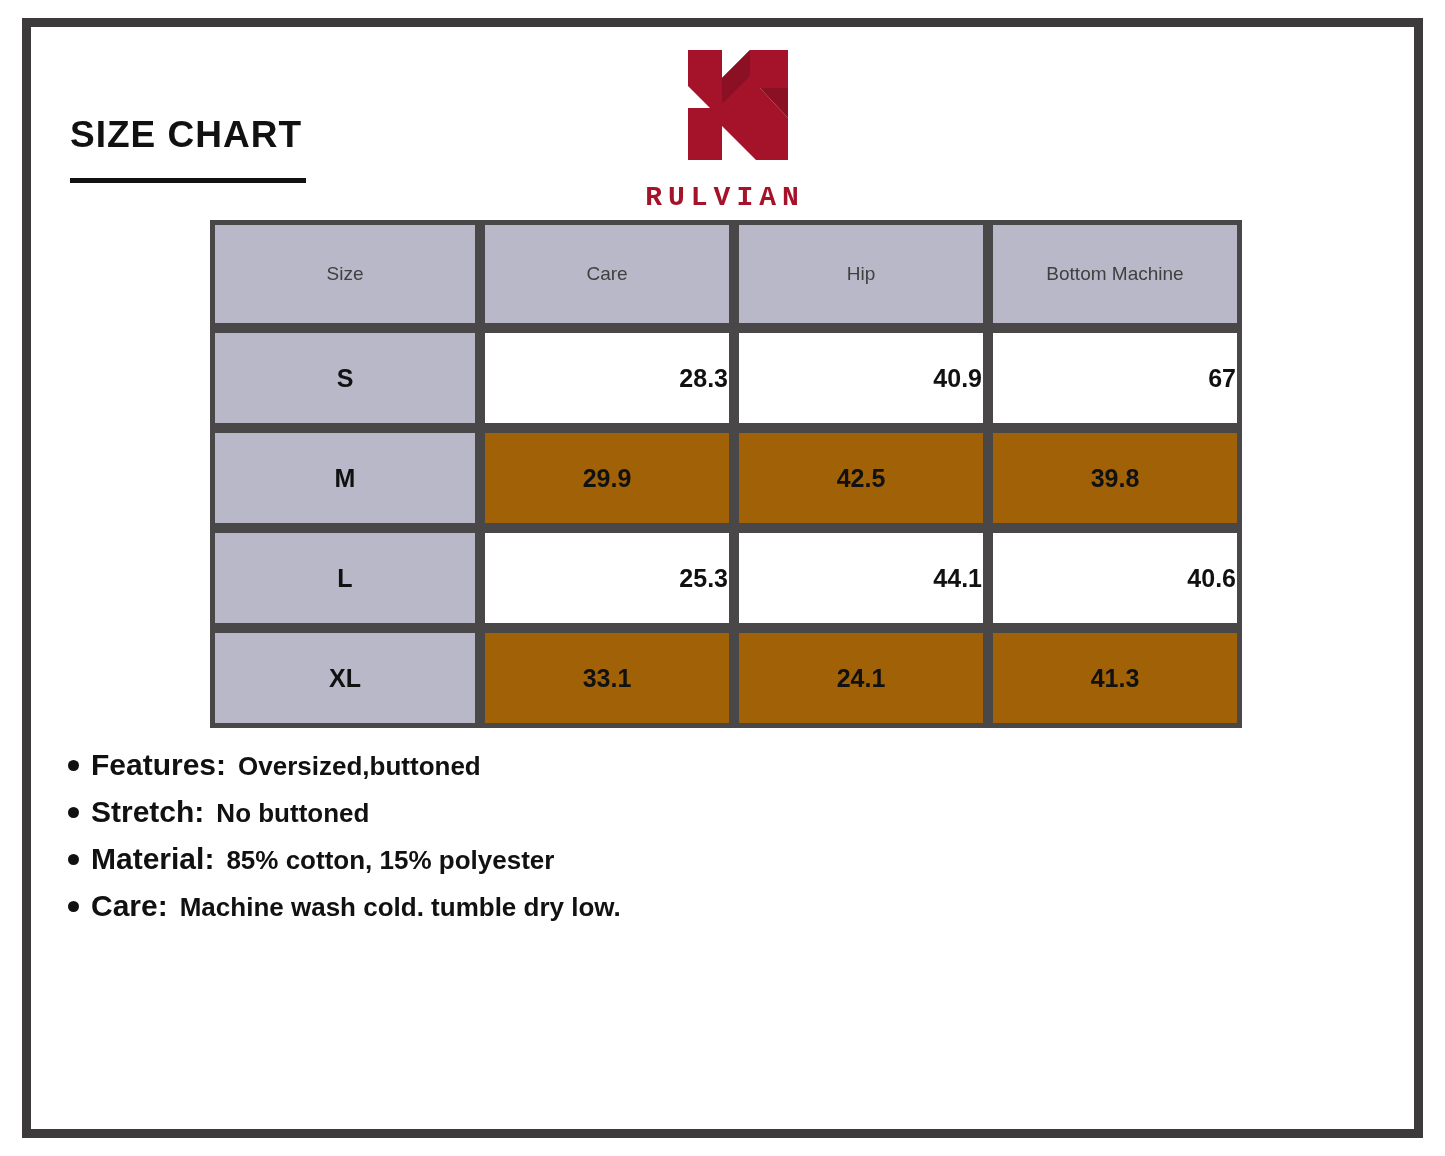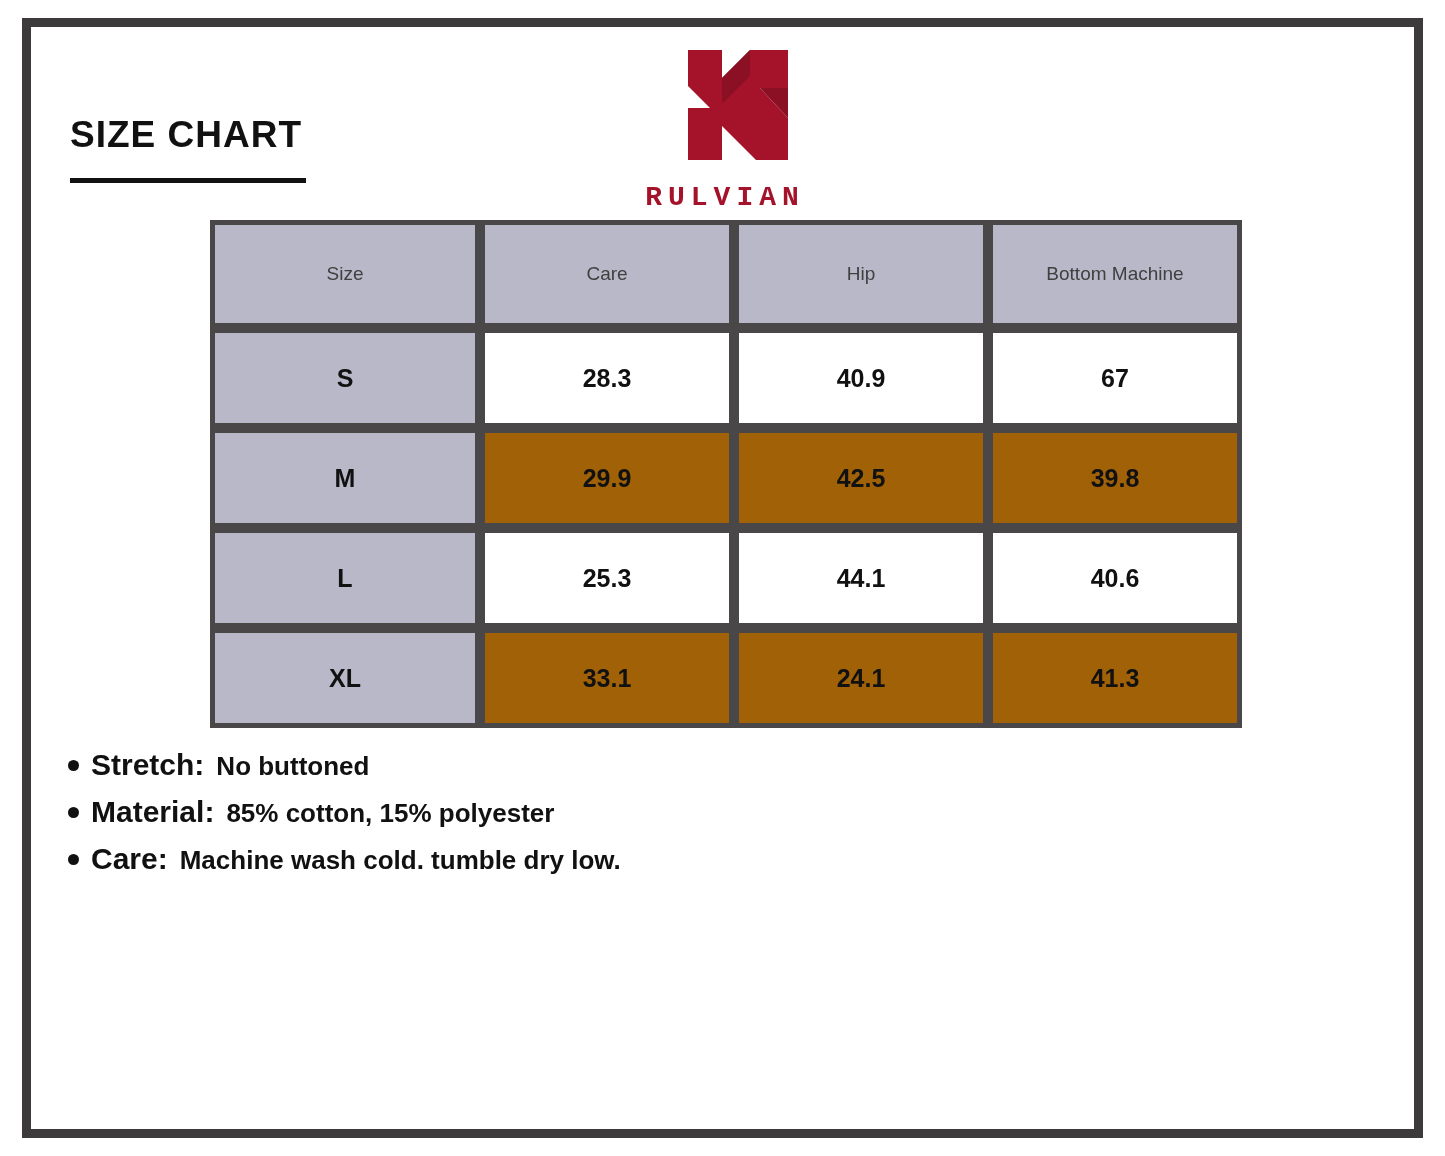--- a/index.html
+++ b/index.html
@@ -116,20 +116,21 @@
     font-size: 25px;
     font-weight: bold;
     color: #111111;
   }
   td.size-col {
     background: #b9b8c8;
     width: 258px;
   }
   tr.row-odd td.data-col {
     background: #ffffff;
+    text-align: right;
   }
   tr.row-even td.data-col {
     background: #a16207;
   }
 
   
   .info-list {
     position: absolute;
     left: 68px;
     top: 748px;
@@ -225,20 +226,25 @@
             <td class="data-col">24.1</td>
             <td class="data-col">41.3</td>
           </tr>
         </tbody>
       </table>
     </div>
 
     <div class="info-list">
       <div class="info-row">
         <span class="bullet"></span>
+        <span class="info-label">Features:</span>
+        <span class="info-value">Oversized,buttoned</span>
+      </div>
+      <div class="info-row">
+        <span class="bullet"></span>
         <span class="info-label">Stretch:</span>
         <span class="info-value">No buttoned</span>
       </div>
       <div class="info-row">
         <span class="bullet"></span>
         <span class="info-label">Material:</span>
         <span class="info-value">85% cotton, 15% polyester</span>
       </div>
       <div class="info-row">
         <span class="bullet"></span>

